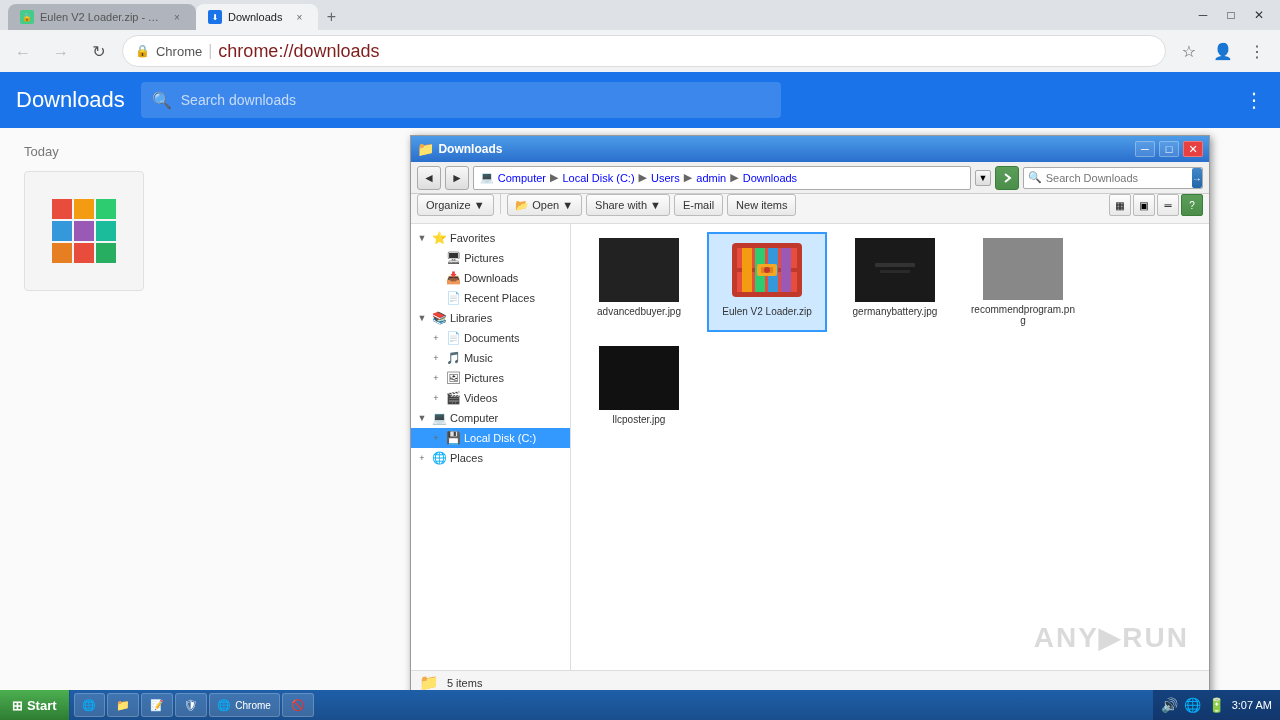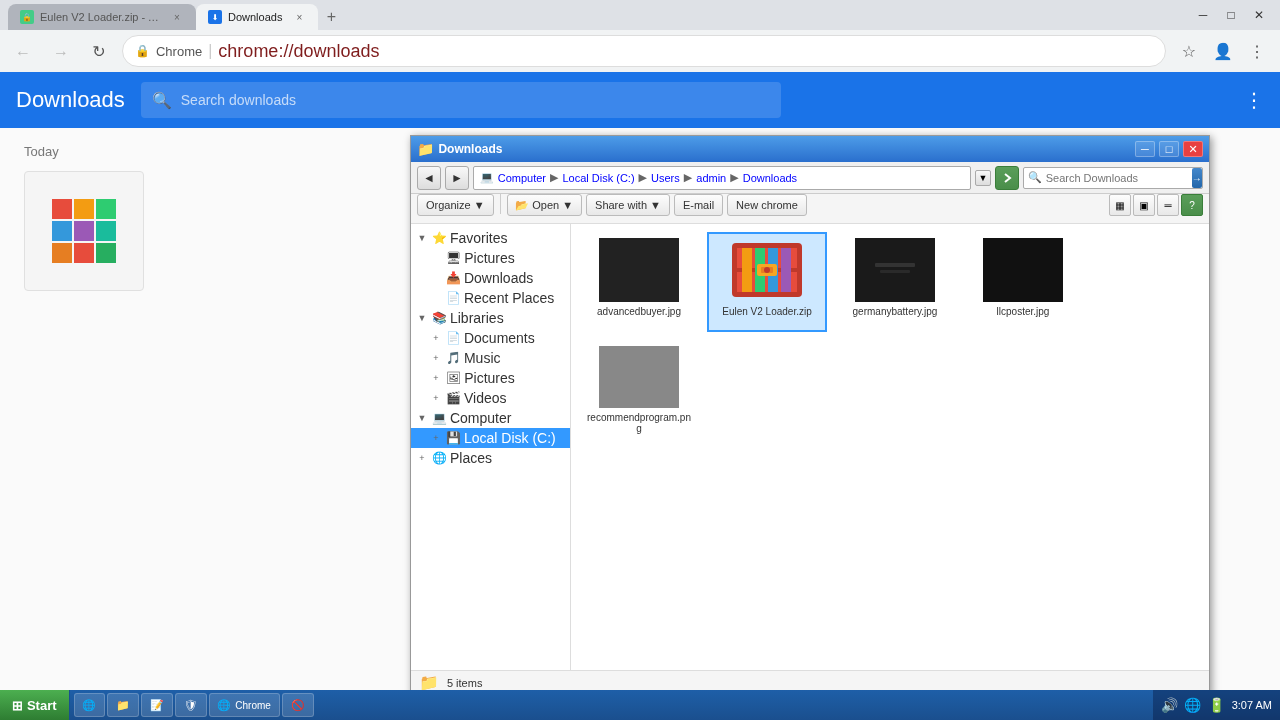--- a/index.html
+++ b/index.html
@@ -133,21 +133,21 @@
     .exp-sidebar {
       width: 160px; background: white; border-right: 1px solid #ddd; overflow-y: auto; padding: 4px 0;
     }
     .exp-tree-item {
       display: flex; align-items: center; height: 20px; padding: 0 4px; cursor: pointer;
       font-size: 11px; color: #333;
     }
     .exp-tree-item.selected { background: #3399ff; color: white; }
     .exp-expand { width: 14px; height: 14px; display: flex; align-items: center; justify-content: center; font-size: 9px; color: #666; }
     .exp-tree-icon { font-size: 12px; margin: 0 3px; }
-    .exp-tree-label { font-size: 14px; }
+    .exp-tree-label { font-size: 11px; }
     .exp-tree-indent { width: 14px; flex-shrink: 0; }
 
     
     .exp-files {
       flex: 1; background: white; padding: 8px; display: flex; flex-wrap: wrap;
       align-content: flex-start; gap: 8px; overflow-y: auto;
     }
     .exp-file-item {
       width: 120px; height: 100px; display: flex; flex-direction: column; align-items: center;
       justify-content: flex-start; padding: 4px; cursor: pointer; border: 2px solid transparent;
@@ -319,21 +319,21 @@
         <span>▼</span>
       </button>
       <button class="exp-cmd-btn">
         <span>Share with</span>
         <span>▼</span>
       </button>
       <button class="exp-cmd-btn">
         <span>E-mail</span>
       </button>
       <button class="exp-cmd-btn">
-        <span>New chrome</span>
+        <span>New items</span>
       </button>
       <div class="exp-view-btns">
         <div class="exp-view-btn">▦</div>
         <div class="exp-view-btn">▣</div>
         <div class="exp-view-btn">═</div>
         <div class="exp-view-btn" style="background: linear-gradient(to bottom, #5a9e5a, #4a8e4a); color: white; border-color: #3a7e3a;">?</div>
       </div>
     </div>
 
     <div class="exp-body">
@@ -446,36 +446,39 @@
             <svg width="80" height="64" viewBox="0 0 80 64" style="position:absolute;top:0;left:0;">
               <rect width="80" height="64" fill="#1a1a1a"></rect>
               <rect x="20" y="25" width="40" height="4" fill="#333" rx="1"></rect>
               <rect x="25" y="32" width="30" height="3" fill="#2a2a2a" rx="1"></rect>
             </svg>
           </div>
           <span class="exp-file-label">germanybattery.jpg</span>
         </div>
 
         <div class="exp-file-item">
+          <div class="exp-file-thumb" style="background:#888;"></div>
+          <span class="exp-file-label">recommendprogram.png</span>
+        </div>
+
+        <div class="exp-file-item">
           <div class="exp-file-thumb" style="background:#111;"></div>
           <span class="exp-file-label">llcposter.jpg</span>
-        </div>
-
-        <div class="exp-file-item">
-          <div class="exp-file-thumb" style="background:#888;"></div>
-          <span class="exp-file-label">recommendprogram.png</span>
         </div>
       </div>
     </div>
 
     <div class="exp-statusbar">
       <span class="exp-status-icon">📁</span>
       <span>5 items</span>
     </div>
 
+    <div class="exp-watermark">
+      ANY▶RUN
+    </div>
   </div>
 
   <div class="taskbar">
     <div class="start-btn">
       <span>⊞</span>
       <span>Start</span>
     </div>
     <div class="taskbar-items">
       <div class="taskbar-item">
         <span>🌐</span>

